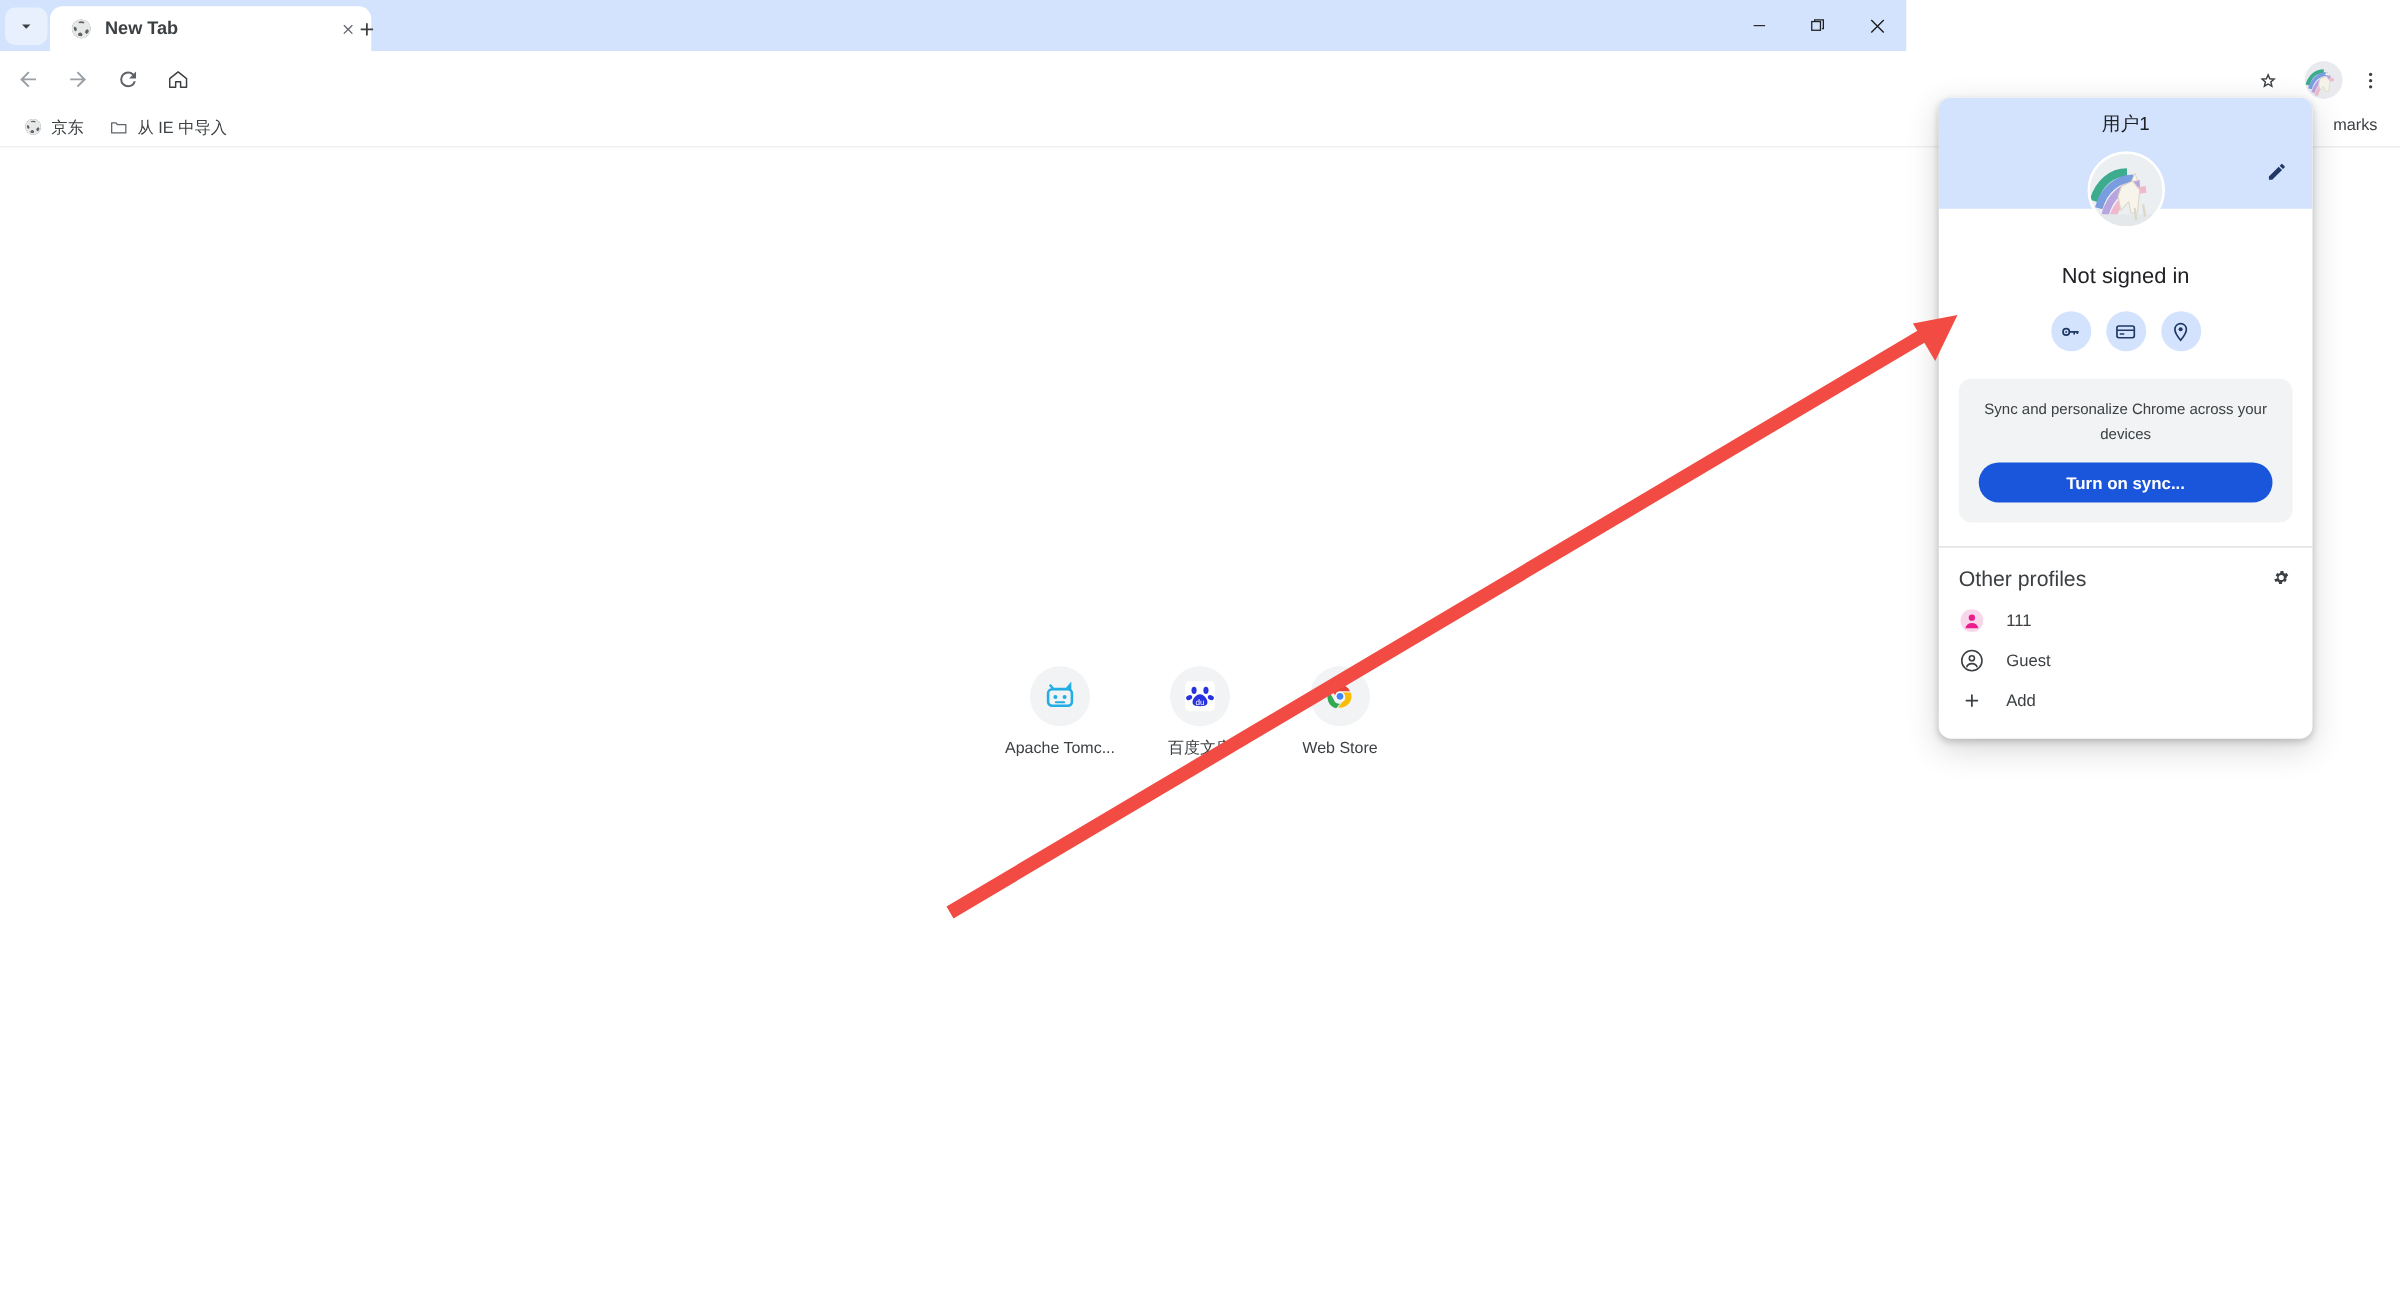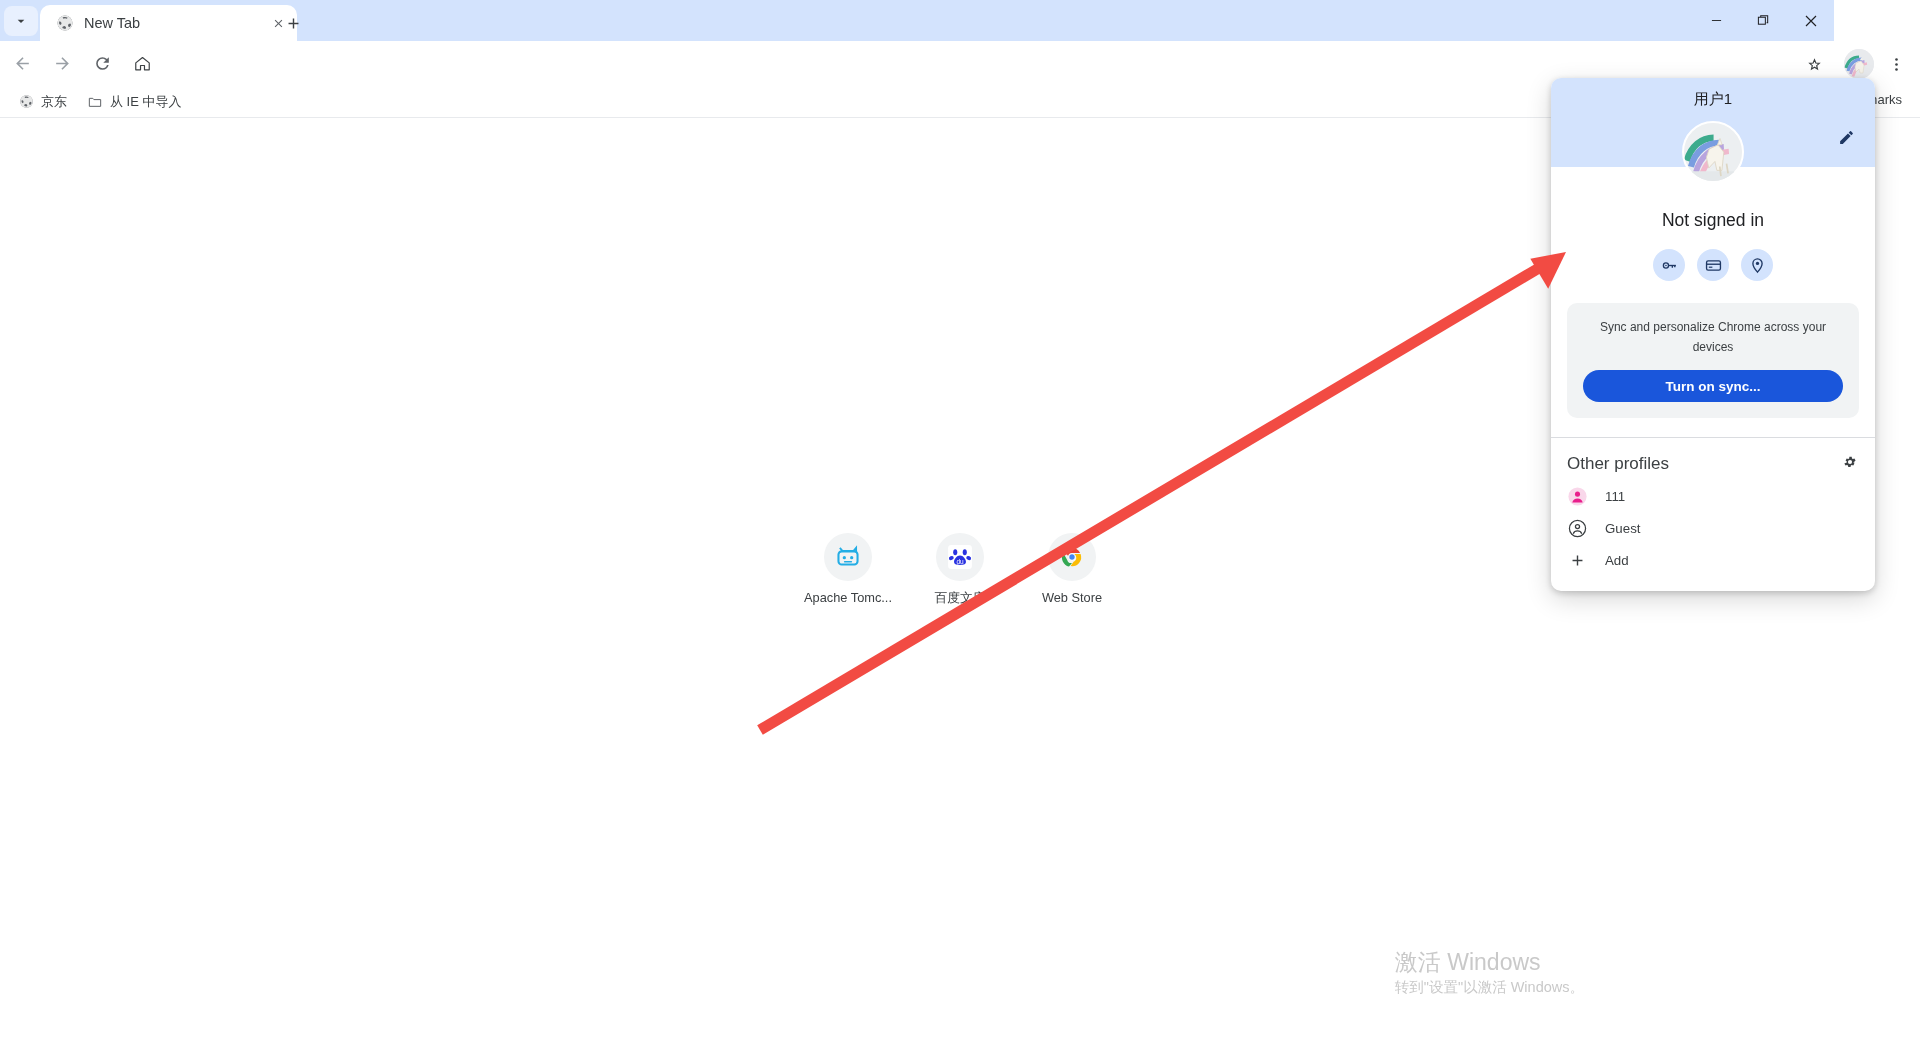--- a/index.html
+++ b/index.html
@@ -5,22 +5,23 @@
   * { box-sizing: border-box; margin: 0; padding: 0; }
   html, body {
     width: 1920px; height: 1040px;
     font-family: "Liberation Sans", sans-serif;
     overflow: hidden; background: #ffffff;
   }
   #app { position: relative; width: 1920px; height: 1040px; }
 
   
   .tabstrip {
-    position: absolute; left: 0; top: 0; width: 1834px; height: 41px;
+    position: absolute; left: 0; top: 0; width: 1525px; height: 41px;
     background: #d3e3fd;
+    font-weight: bold;
   }
   .tab-search {
     position: absolute; left: 4px; top: 6px; width: 34px; height: 30px;
     border-radius: 8px; background: #e8f0fe;
     display: flex; align-items: center; justify-content: center;
     cursor: pointer;
   }
   .tab-search svg { width: 16px; height: 16px; }
   .tab {
     position: absolute; left: 40px; top: 5px; width: 257px; height: 36px;
@@ -150,21 +151,21 @@
   .watermark {
     position: absolute; right: 60px; bottom: 42px;
     text-align: left; color: #c6c6c6; user-select: none;
   }
   .wm1 { font-size: 23px; line-height: 28px; color: #c9c9c9; }
   .wm2 { font-size: 14.5px; line-height: 22px; color: #c9c9c9; }
 
   
   .profile-panel {
     position: absolute; left: 1551px; top: 78px;
-    width: 324px; height: 513px;
+    width: 299px; height: 513px;
     background: #ffffff; border-radius: 10px;
     box-shadow: 0 2px 6px rgba(0,0,0,0.18), 0 8px 26px rgba(0,0,0,0.16);
     overflow: hidden;
   }
   .pp-head {
     position: relative; height: 89px; background: #d3e3fd;
   }
   .pp-title {
     text-align: center; padding-top: 12px;
     font-size: 15px; color: #202124;
@@ -400,24 +401,20 @@
             <path d="M3.3 8.1L7.2 15a4 4 0 004.8 2.9L9 21.6A9 9 0 013.3 8.1z" fill="#34a853"></path>
             <path d="M20.6 9H13a4 4 0 01.6 7.7L10.6 21A9 9 0 0020.6 9z" fill="#fbbc05"></path>
             <circle cx="12" cy="12" r="3.6" fill="#ffffff"></circle>
             <circle cx="12" cy="12" r="2.7" fill="#4285f4"></circle>
           </svg>
         </div>
         <span class="sc-label">Web Store</span>
       </div>
     </div>
 
-    <div class="watermark">
-      <div class="wm1">激活 Windows</div>
-      <div class="wm2">转到"设置"以激活 Windows。</div>
-    </div>
   </div>
 
   <div class="profile-panel">
 
     <div class="pp-head">
       <div class="pp-title">用户1</div>
       <div class="pp-edit">
         <svg width="17" height="17" viewBox="0 0 24 24">
           <path d="M3 17.25V21h3.75L17.81 9.94l-3.75-3.75L3 17.25zM20.71 7.04a1 1 0 000-1.41l-2.34-2.34a1 1 0 00-1.41 0l-1.83 1.83 3.75 3.75 1.83-1.83z" fill="#1f3864"></path>
         </svg>

